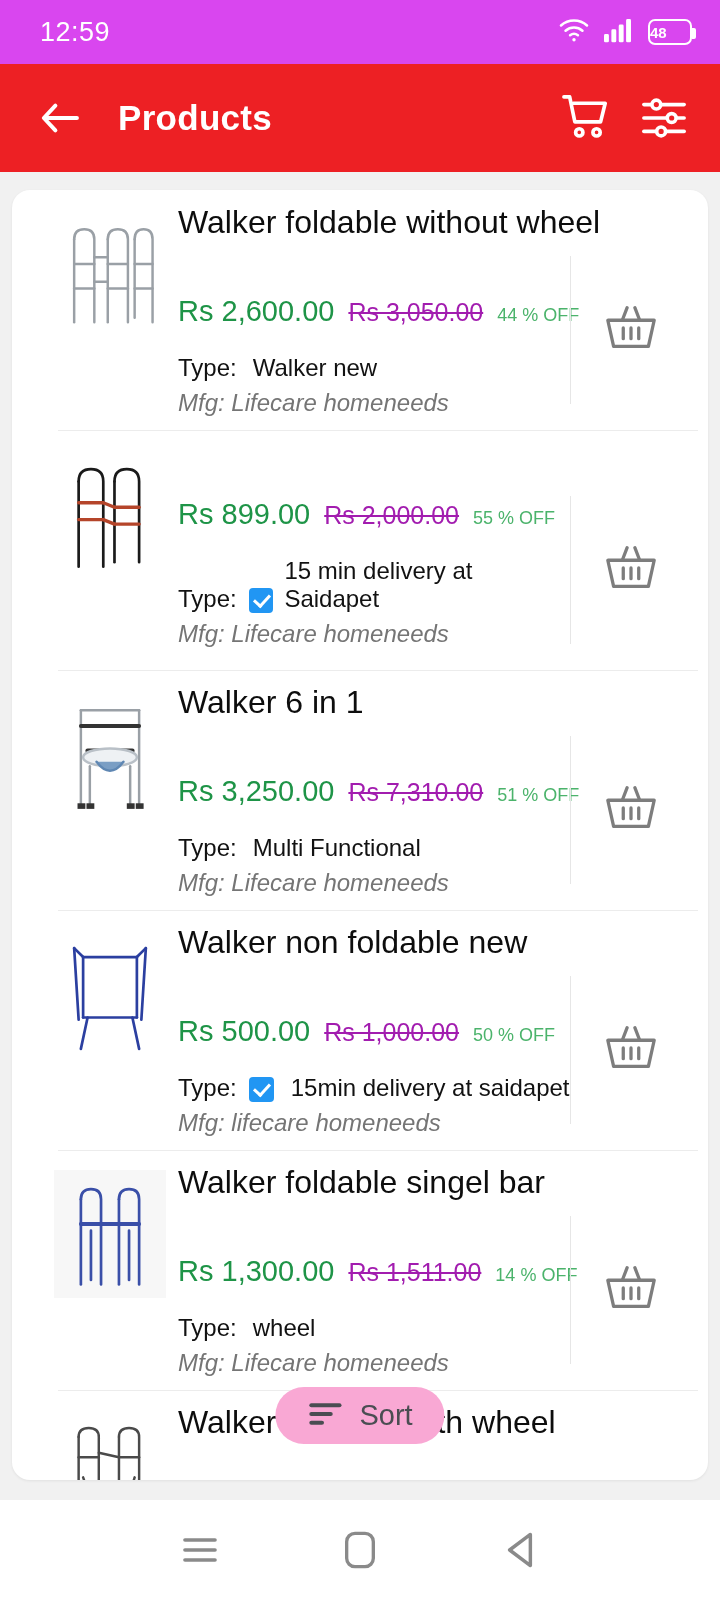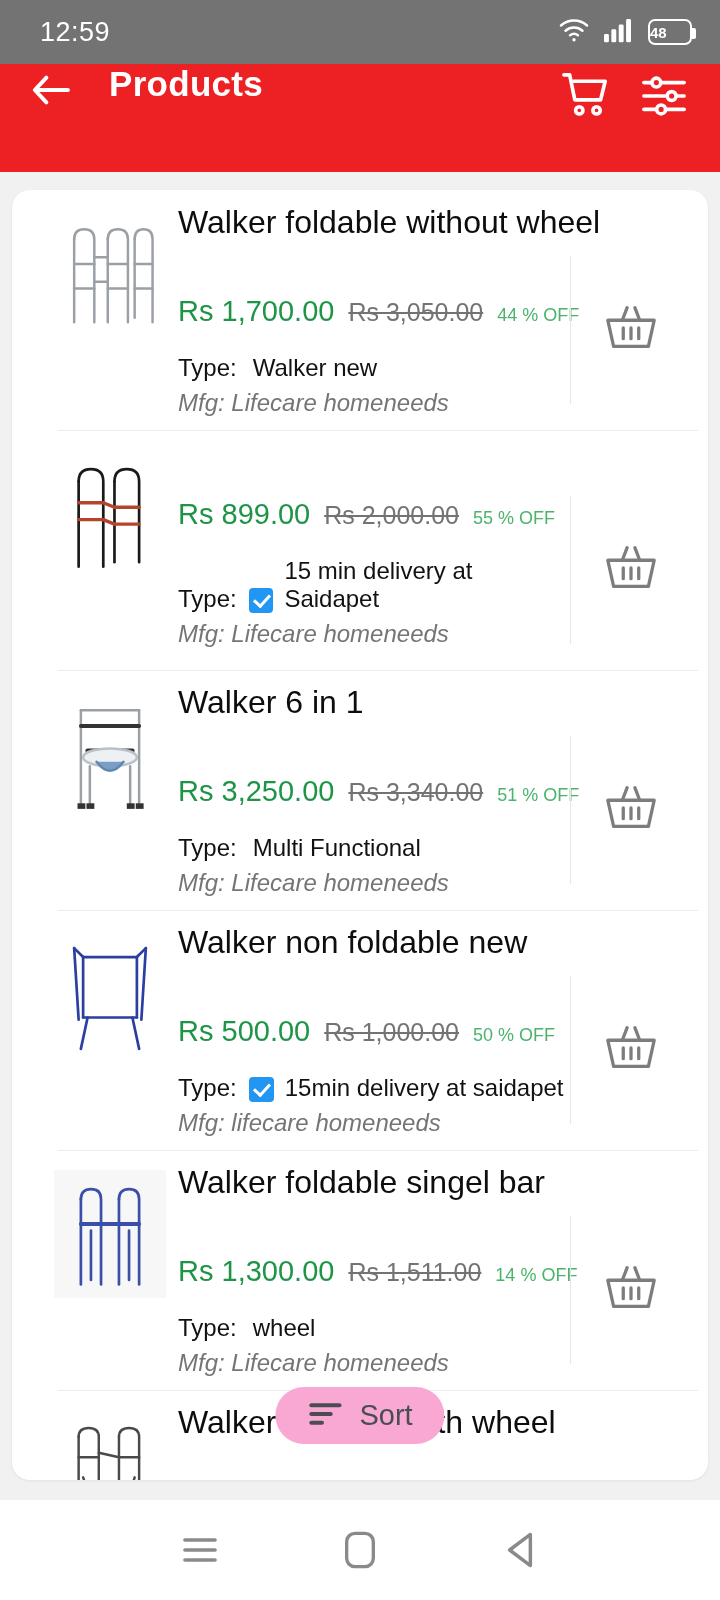--- a/index.html
+++ b/index.html
@@ -7,21 +7,21 @@
   body {
     font-family:"Liberation Sans", sans-serif;
     background:#f1f1f1;
     overflow:hidden;
     position:relative;
   }
 
   
   .status-bar{
     height:64px;
-    background:#737373;
+    background:#d946ef;
     display:flex;
     align-items:center;
     justify-content:space-between;
     padding:0 28px 0 40px;
     color:#fff;
   }
   .status-time{ font-size:27px; letter-spacing:.5px; }
   .status-icons{ display:flex; align-items:center; gap:14px; }
   .battery{
     border:2.5px solid #fff;
@@ -33,22 +33,22 @@
   .battery::after{
     content:""; position:absolute; right:-6px; top:7px;
     width:4px; height:11px; background:#fff; border-radius:0 2px 2px 0;
   }
 
   
   .app-bar{
     height:108px;
     background:#ed2024;
     display:flex;
-    align-items:flex-start;
-    padding:0 24px 0 25px;
+    align-items:center;
+    padding:0 24px 0 34px;
     color:#fff;
   }
   .back-btn{ width:52px; height:52px; display:flex; align-items:center; justify-content:center; }
   .app-title{
     font-size:35px;
     font-weight:bold;
     margin-left:32px;
     flex:1;
     letter-spacing:.3px;
   }
@@ -97,21 +97,21 @@
     white-space:nowrap;
   }
   .p-price-line{
     margin-top:14px;
     display:flex;
     align-items:baseline;
     gap:14px;
     white-space:nowrap;
   }
   .p-price{ font-size:29px; color:#1e9447; font-weight:500; }
-  .p-mrp{ font-size:25px; color:#737373; text-decoration:line-through;margin-top:43px; }
+  .p-mrp{ font-size:25px; color:#a21caf; text-decoration:line-through;margin-top:43px; }
   .p-off{ font-size:18px; color:#4bb36b; }
   .meta{ margin-top:26px; }
   .p-type{ font-size:24px; color:#121212; display:flex; align-items:flex-end; gap:8px; }
   .p-mfg{ font-size:24px; color:#757575; font-style:italic; margin-top:7px; }
   .check-emoji{
     display:inline-block;
     width:25px; height:25px;
     background:#2196f3;
     border-radius:4px;
     position:relative;
@@ -241,21 +241,21 @@
             <path d="M48 68 H66"></path>
           <path d="M72 24 q0-9 8-9 q8 0 8 9 v74"></path>
             <path d="M72 24 v70"></path>
           <path d="M72 46 H88"></path>
             <path d="M72 68 H88"></path>
         </svg>
       </div>
       <div class="info">
         <div class="p-title">Walker foldable without wheel</div>
         <div class="p-price-line">
-          <span class="p-price">Rs 1,700.00</span>
+          <span class="p-price">Rs 2,600.00</span>
           <span class="p-mrp">Rs 3,050.00</span>
           <span class="p-off">44 % OFF</span>
         </div>
         <div class="meta">
           <div class="p-type">
             <span>Type:</span>
             <span style="margin-left:8px">Walker new</span>
           </div>
           <div class="p-mfg">Mfg: Lifecare homeneeds</div>
         </div>
@@ -335,21 +335,21 @@
           <rect x="21" y="99" width="7" height="5" fill="#333" stroke="none"></rect>
           <rect x="73" y="99" width="7" height="5" fill="#333" stroke="none"></rect>
           <rect x="29" y="99" width="7" height="5" fill="#333" stroke="none"></rect>
           <rect x="65" y="99" width="7" height="5" fill="#333" stroke="none"></rect>
         </svg>
       </div>
       <div class="info">
         <div class="p-title">Walker 6 in 1</div>
         <div class="p-price-line">
           <span class="p-price">Rs 3,250.00</span>
-          <span class="p-mrp">Rs 3,340.00</span>
+          <span class="p-mrp">Rs 7,310.00</span>
           <span class="p-off">51 % OFF</span>
         </div>
         <div class="meta">
           <div class="p-type">
             <span>Type:</span>
             <span style="margin-left:8px">Multi Functional</span>
           </div>
           <div class="p-mfg">Mfg: Lifecare homeneeds</div>
         </div>
       </div>
@@ -386,21 +386,21 @@
         <div class="p-title">Walker non foldable new</div>
         <div class="p-price-line">
           <span class="p-price">Rs 500.00</span>
           <span class="p-mrp">Rs 1,000.00</span>
           <span class="p-off">50 % OFF</span>
         </div>
         <div class="meta">
           <div class="p-type">
             <span>Type:</span>
             <span class="check-emoji"></span>
-            <span style="">15min delivery at saidapet</span>
+            <span style="margin-left:6px">15min delivery at saidapet</span>
           </div>
           <div class="p-mfg">Mfg: lifecare homeneeds</div>
         </div>
       </div>
       <div class="cart-area">
         <span>
           <svg width="58" height="58" viewBox="0 0 30 30" fill="none" stroke="#7d7d7d" stroke-width="1.7" stroke-linecap="round" stroke-linejoin="round">
             <path d="M10.5 11 L13 4.5"></path>
               <path d="M19.5 11 L17 4.5"></path>
             <path d="M3 11 H27 L24 24.5 H6 Z"></path>

